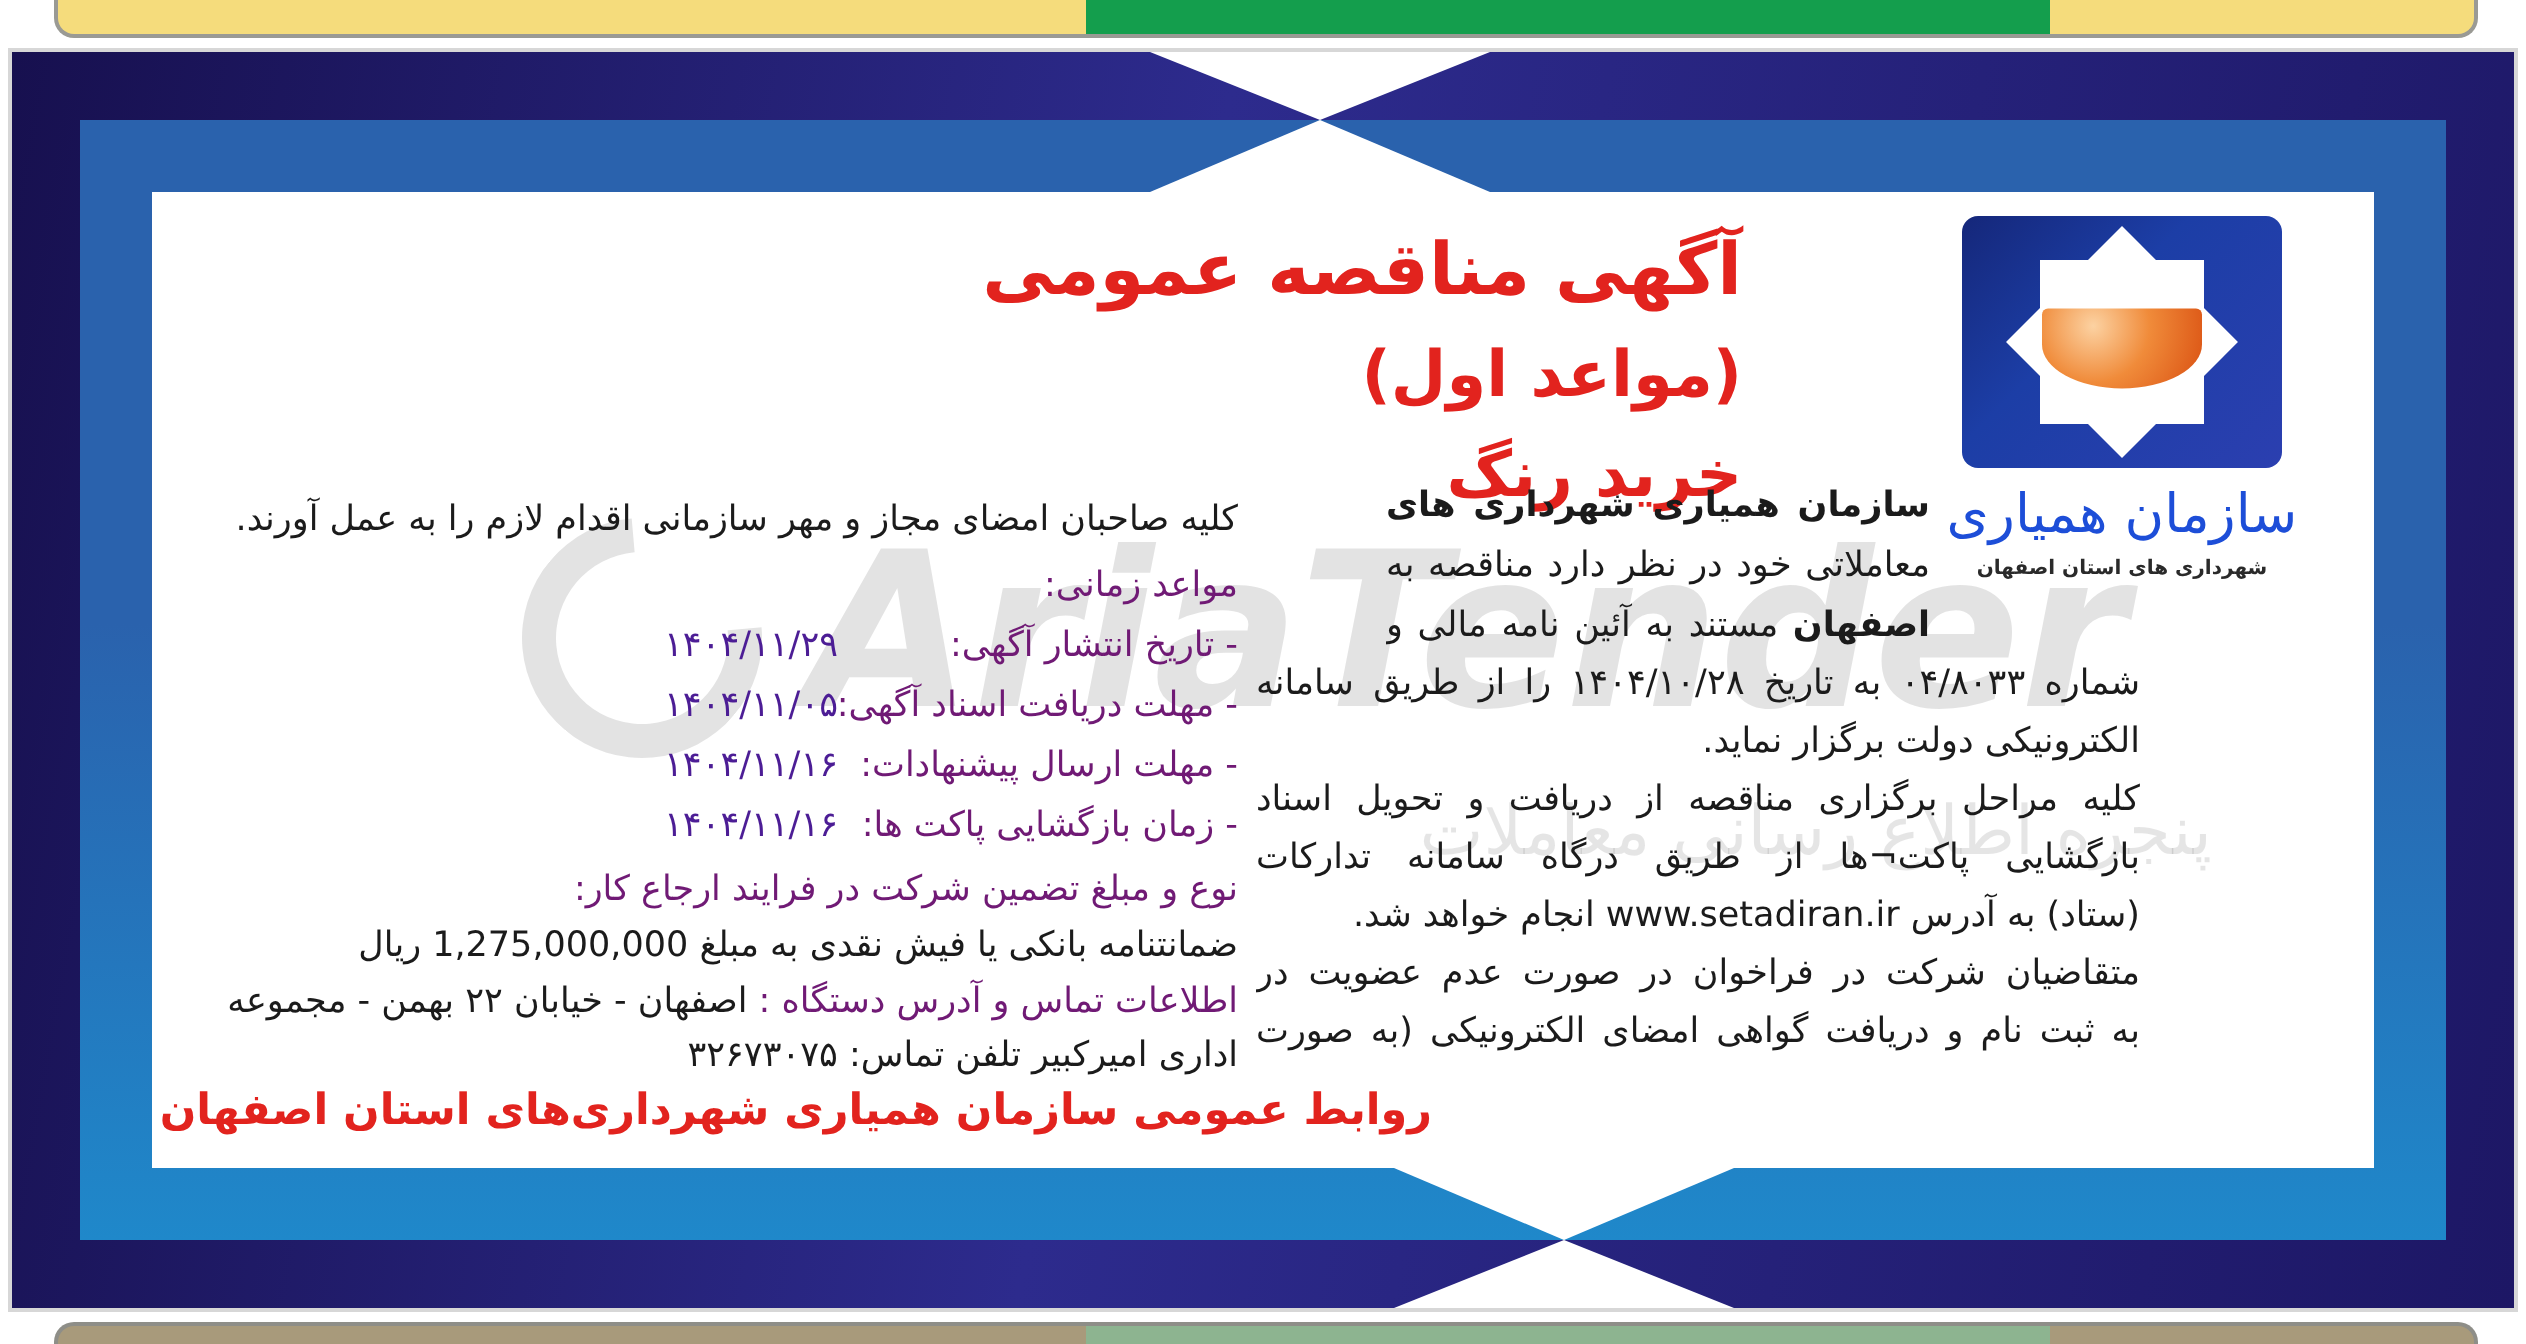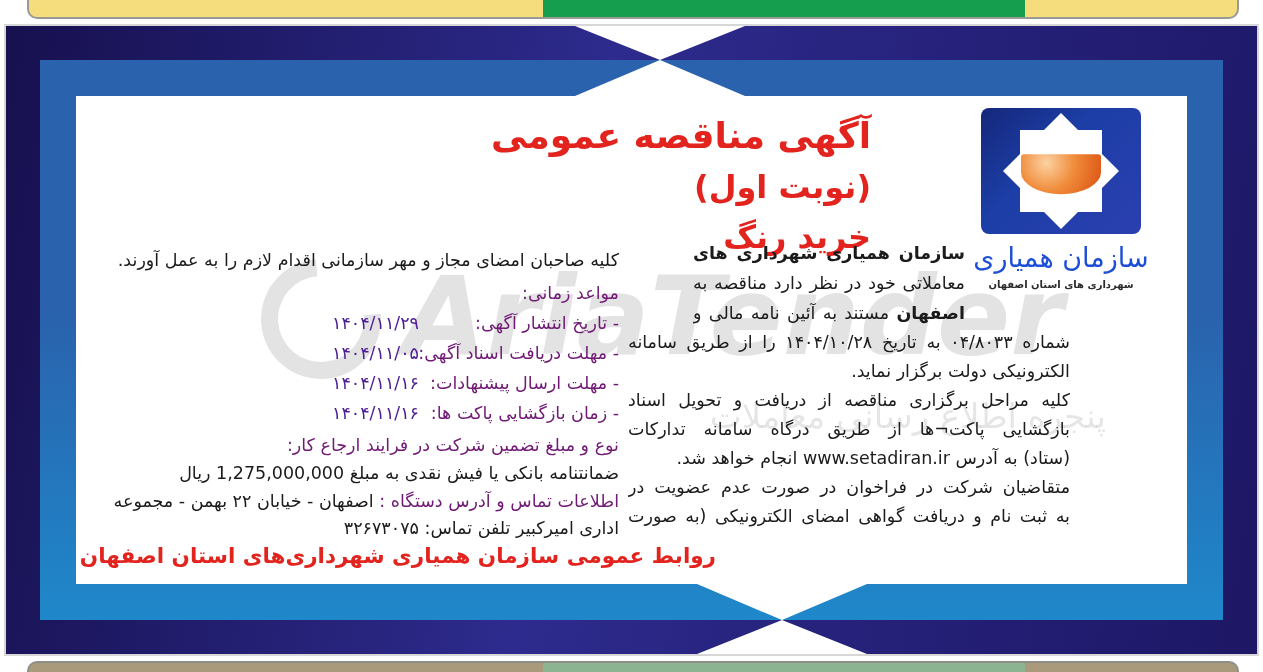--- a/index.html
+++ b/index.html
@@ -137,21 +137,21 @@
         <div class="star-a"></div>
         <div class="star-b"></div>
         <div class="bowl"></div>
       </div>
       <div class="org-name">سازمان همیاری</div>
       <div class="org-sub">شهرداری های استان اصفهان</div>
     </div>
 
     <div class="title">
       <div class="t1">آگهی مناقصه عمومی</div>
-      <div class="t2">(نوبت اول)</div>
+      <div class="t2">(مواعد اول)</div>
       <div class="t3">خرید رنگ</div>
     </div>
 
     <div class="body-narrow fa-text">
       <div class="bline j b">سازمان همیاری شهرداری های استان</div>
       <div class="bline j">معاملاتی خود در نظر دارد مناقصه به</div>
       <div class="bline j"><span class="b">اصفهان</span><span> مستند به آئین نامه مالی و</span></div>
     </div>
 
     <div class="body-wide fa-text">

